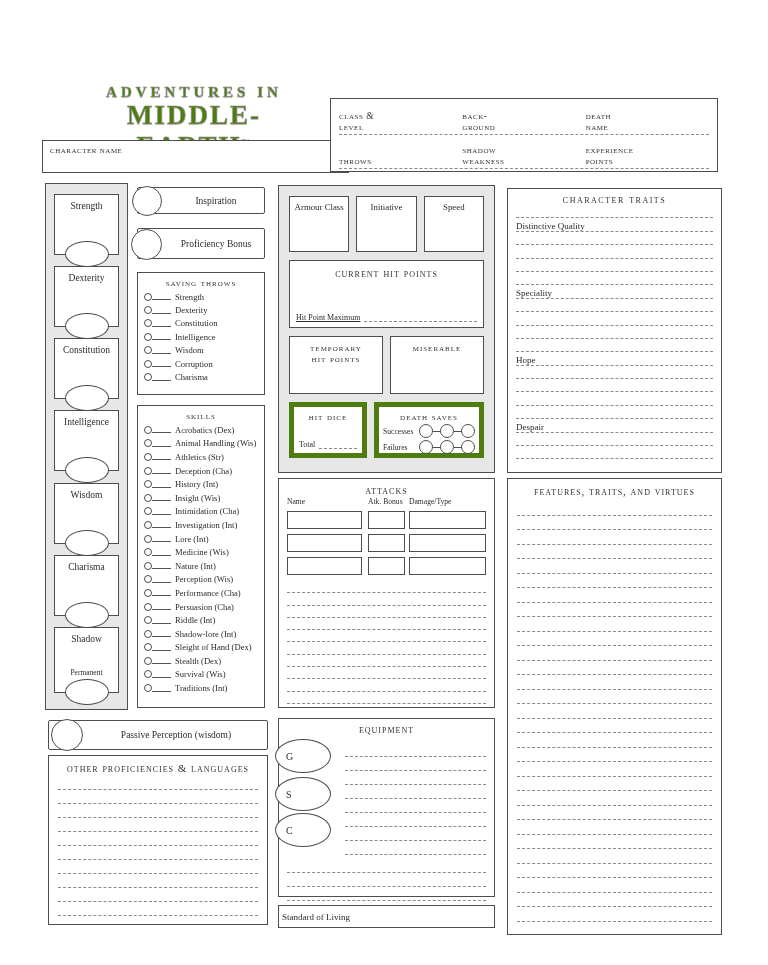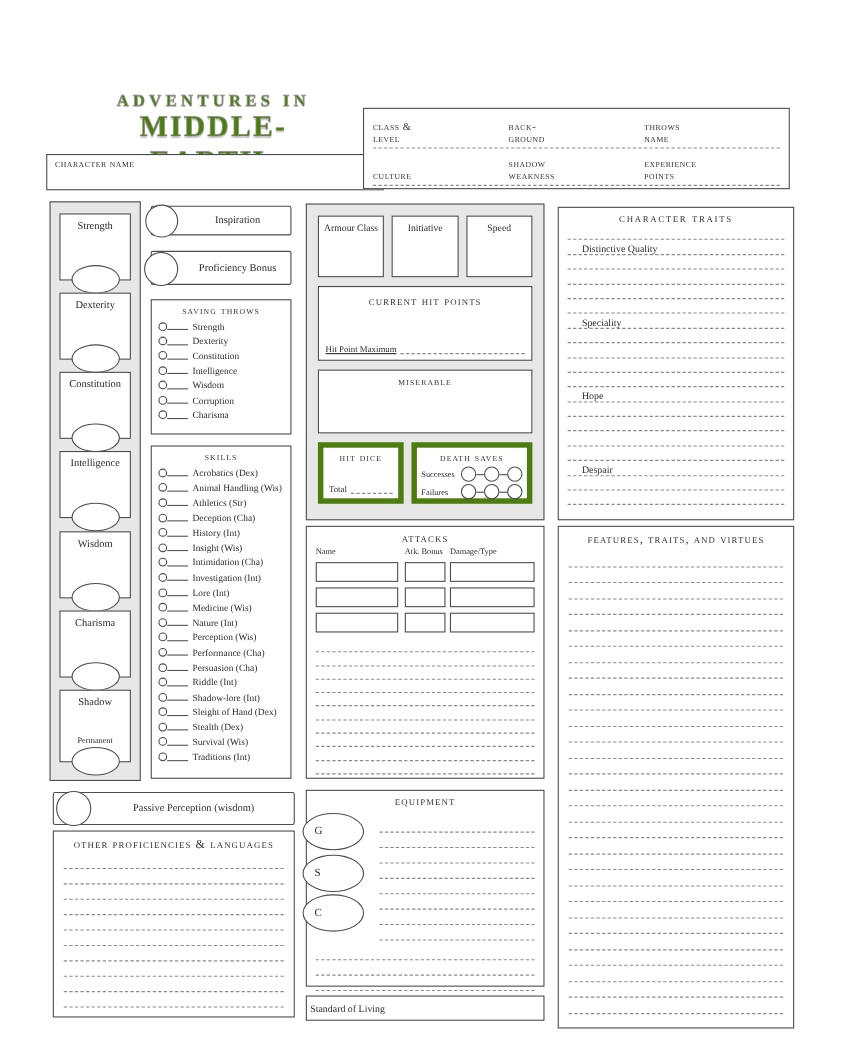--- a/index.html
+++ b/index.html
@@ -88,21 +88,21 @@
   .atk-name { width:75px; height:18px; border:1px solid #4d4d4d; }
   .atk-bonus { width:37px; height:18px; border:1px solid #4d4d4d; margin-left:6px; }
   .atk-dmg { flex:1; height:18px; border:1px solid #4d4d4d; margin-left:4px; }
   #atk-lines { margin-top:6px; --lh:12.3px; }
 
   
   #traits-box { position:absolute; left:507px; top:188px; width:215px; height:285px; padding:4px 8px; }
   #traits-box .sc-title { font-size:11.5px; letter-spacing:1.5px; }
   .trait-lines { --lh:13.4px; }
   .trait-label-row { height:13.4px; border-bottom:1px dashed #8a8a8a; display:flex; align-items:flex-end; }
-  .trait-label-row span { font-size:9px; padding-bottom:0px;margin-left:13px; }
+  .trait-label-row span { font-size:9px; padding-bottom:0px; }
 
   #features-box { position:absolute; left:507px; top:478px; width:215px; height:457px; padding:6px 9px; }
   #features-box .sc-title { font-size:11px; letter-spacing:1px; margin-bottom:4px; }
   #features-lines { --lh:14.5px; }
 
   
   #other-prof { position:absolute; left:48px; top:755px; width:220px; height:170px; padding:6px 9px; }
   #other-prof .sc-title { font-size:11px; letter-spacing:1px; margin-bottom:2px;text-align:center; }
   #other-prof-lines { --lh:14px; }
 
@@ -138,27 +138,27 @@
     <div class="info-row">
       <div class="info-cell">
         <div class="lab">class &amp;</div>
         <div class="lab">level</div>
       </div>
       <div class="info-cell">
         <div class="lab">back-</div>
         <div class="lab">ground</div>
       </div>
       <div class="info-cell">
-        <div class="lab">throws</div>
+        <div class="lab">death</div>
         <div class="lab">name</div>
       </div>
     </div>
     <div class="info-row">
       <div class="info-cell">
-        <div class="lab">culture</div>
+        <div class="lab">throws</div>
       </div>
       <div class="info-cell">
         <div class="lab">shadow</div>
         <div class="lab">weakness</div>
       </div>
       <div class="info-cell">
         <div class="lab">experience</div>
         <div class="lab">points</div>
       </div>
     </div>
@@ -403,20 +403,23 @@
       </div>
     </div>
     <div id="current-hp">
       <div class="sc-title">current hit points</div>
       <div id="hp-max-row">
         <span class="lab">Hit Point Maximum</span>
         <span class="dash-fill"></span>
       </div>
     </div>
     <div id="temp-row">
+      <div id="temp-hp">
+        <div class="sc-title" style="padding:5px 14px 0 14px;">temporary hit points</div>
+      </div>
       <div id="miserable">
         <div class="sc-title">miserable</div>
       </div>
     </div>
     <div id="dice-row">
       <div id="hit-dice">
         <div class="sc-title">hit dice</div>
         <div id="hd-total-row">
           <span class="lab">Total</span>
           <span class="dash-fill"></span>

